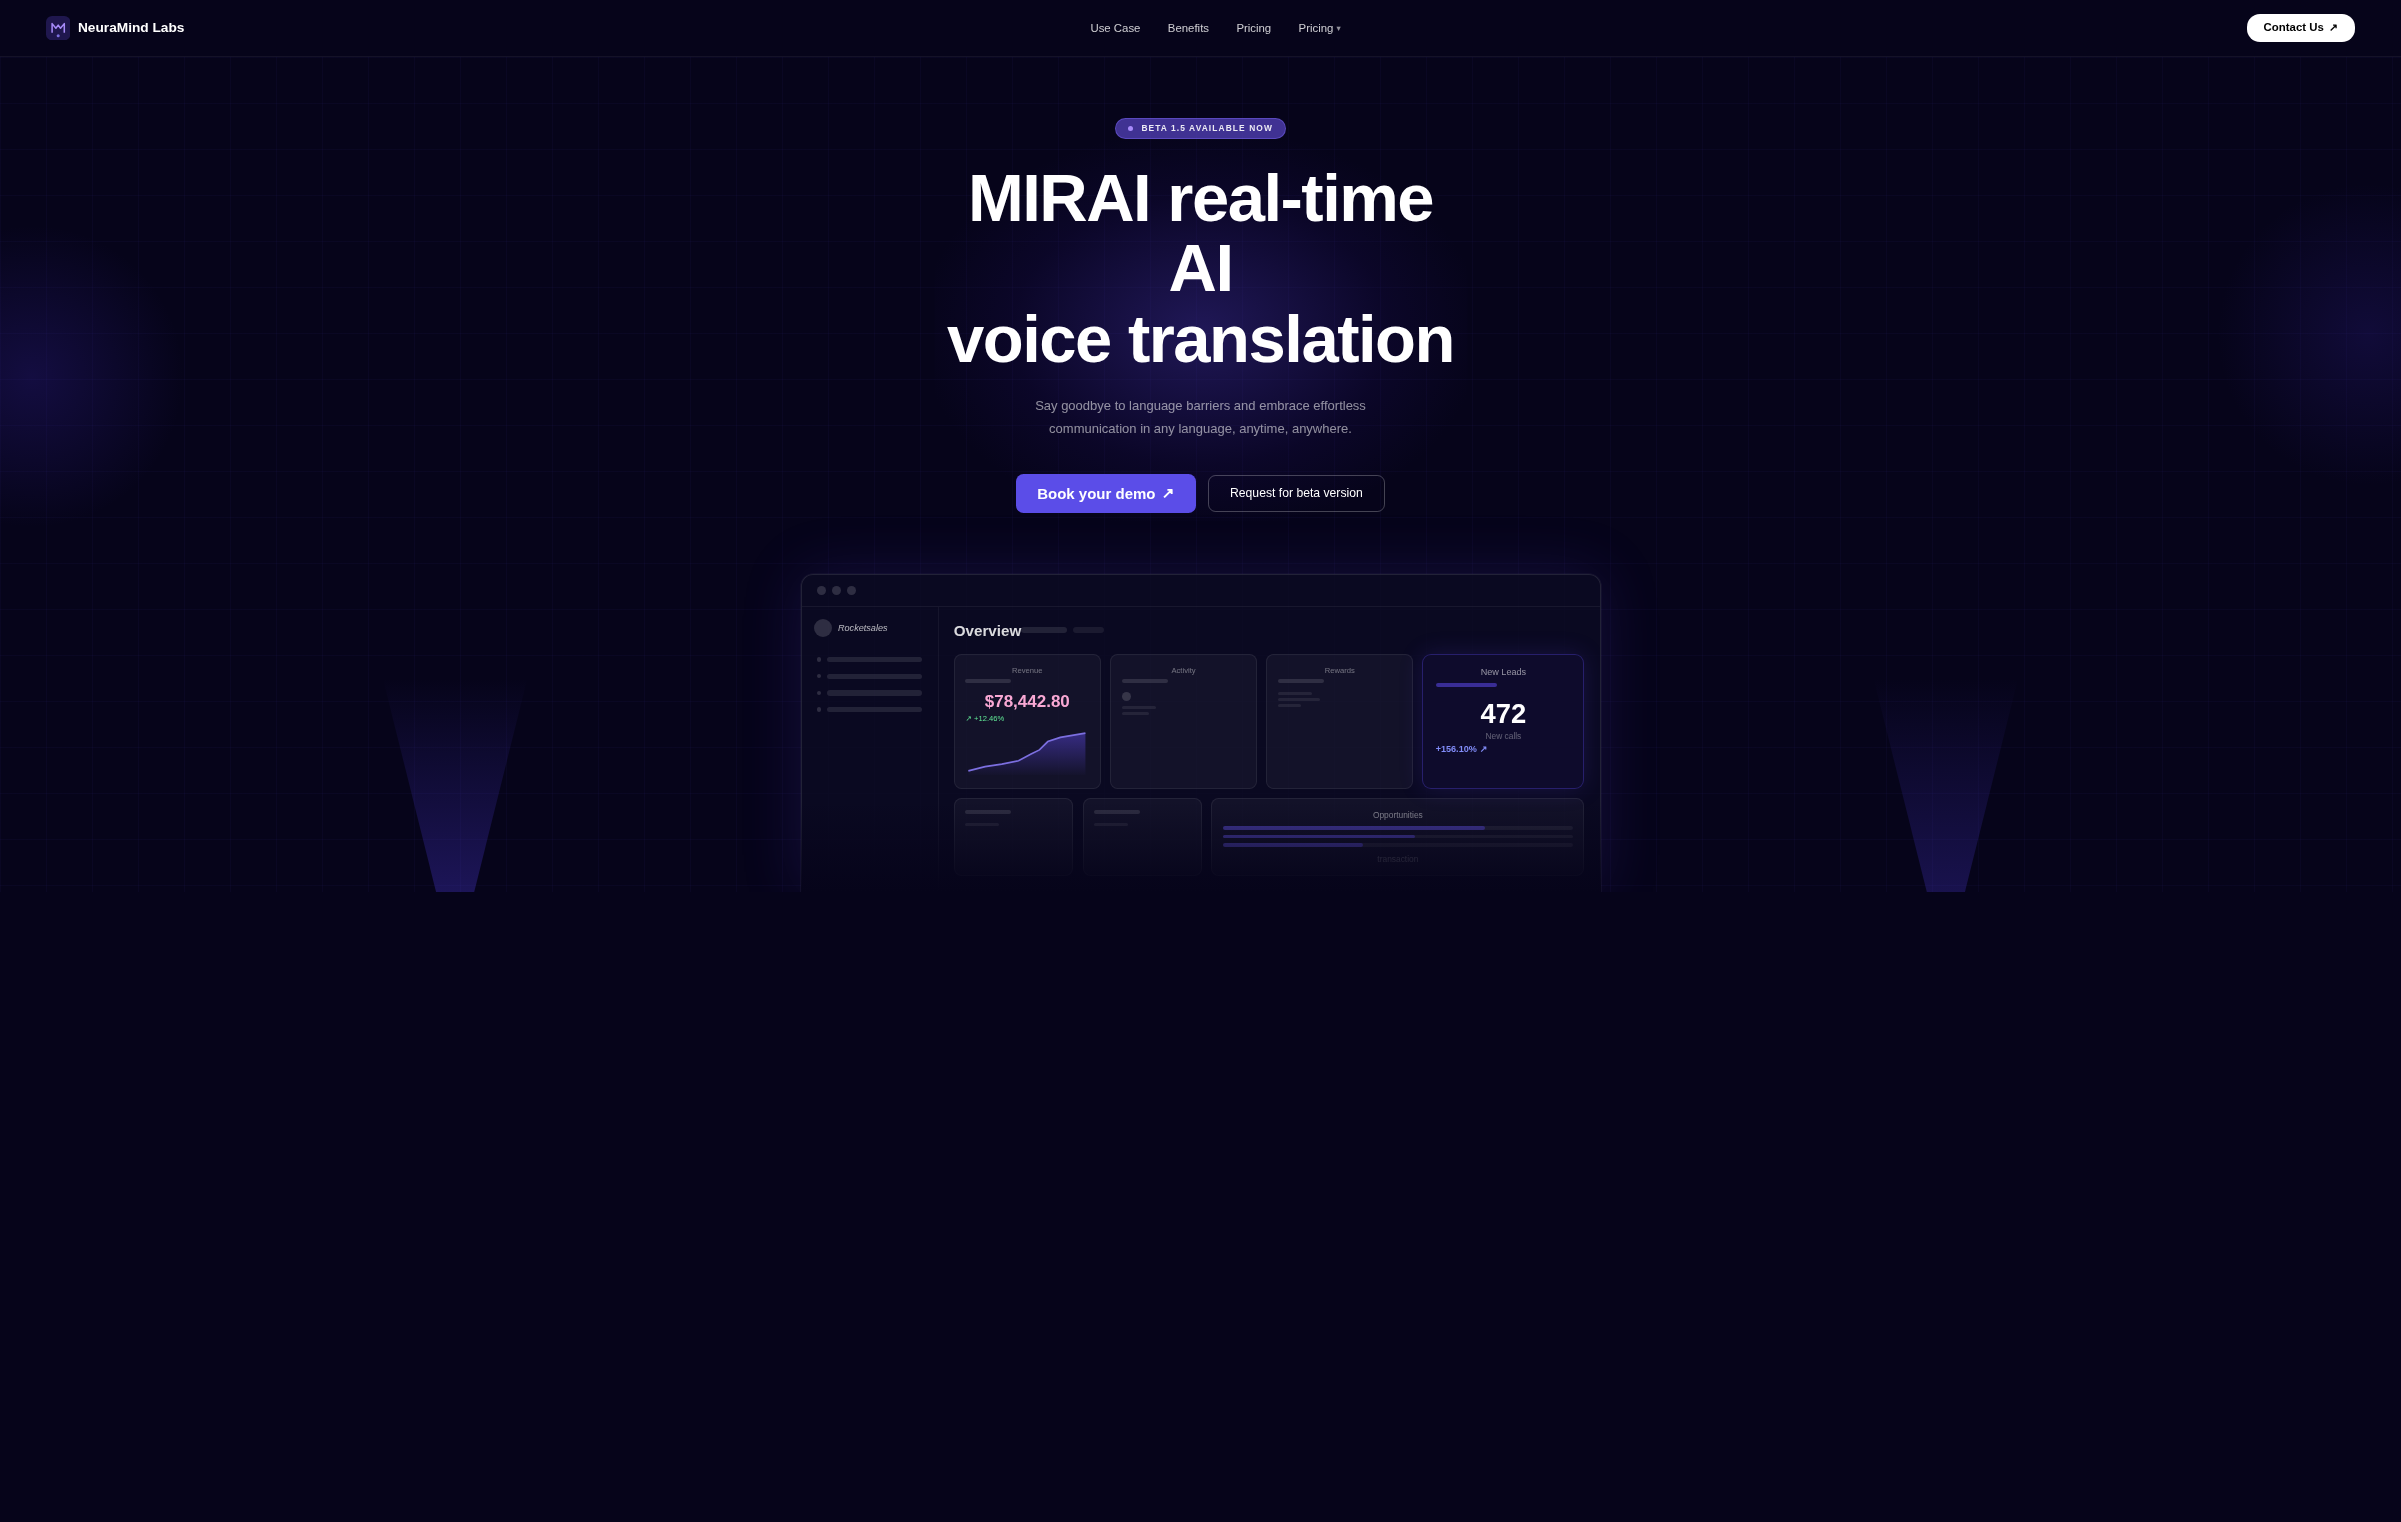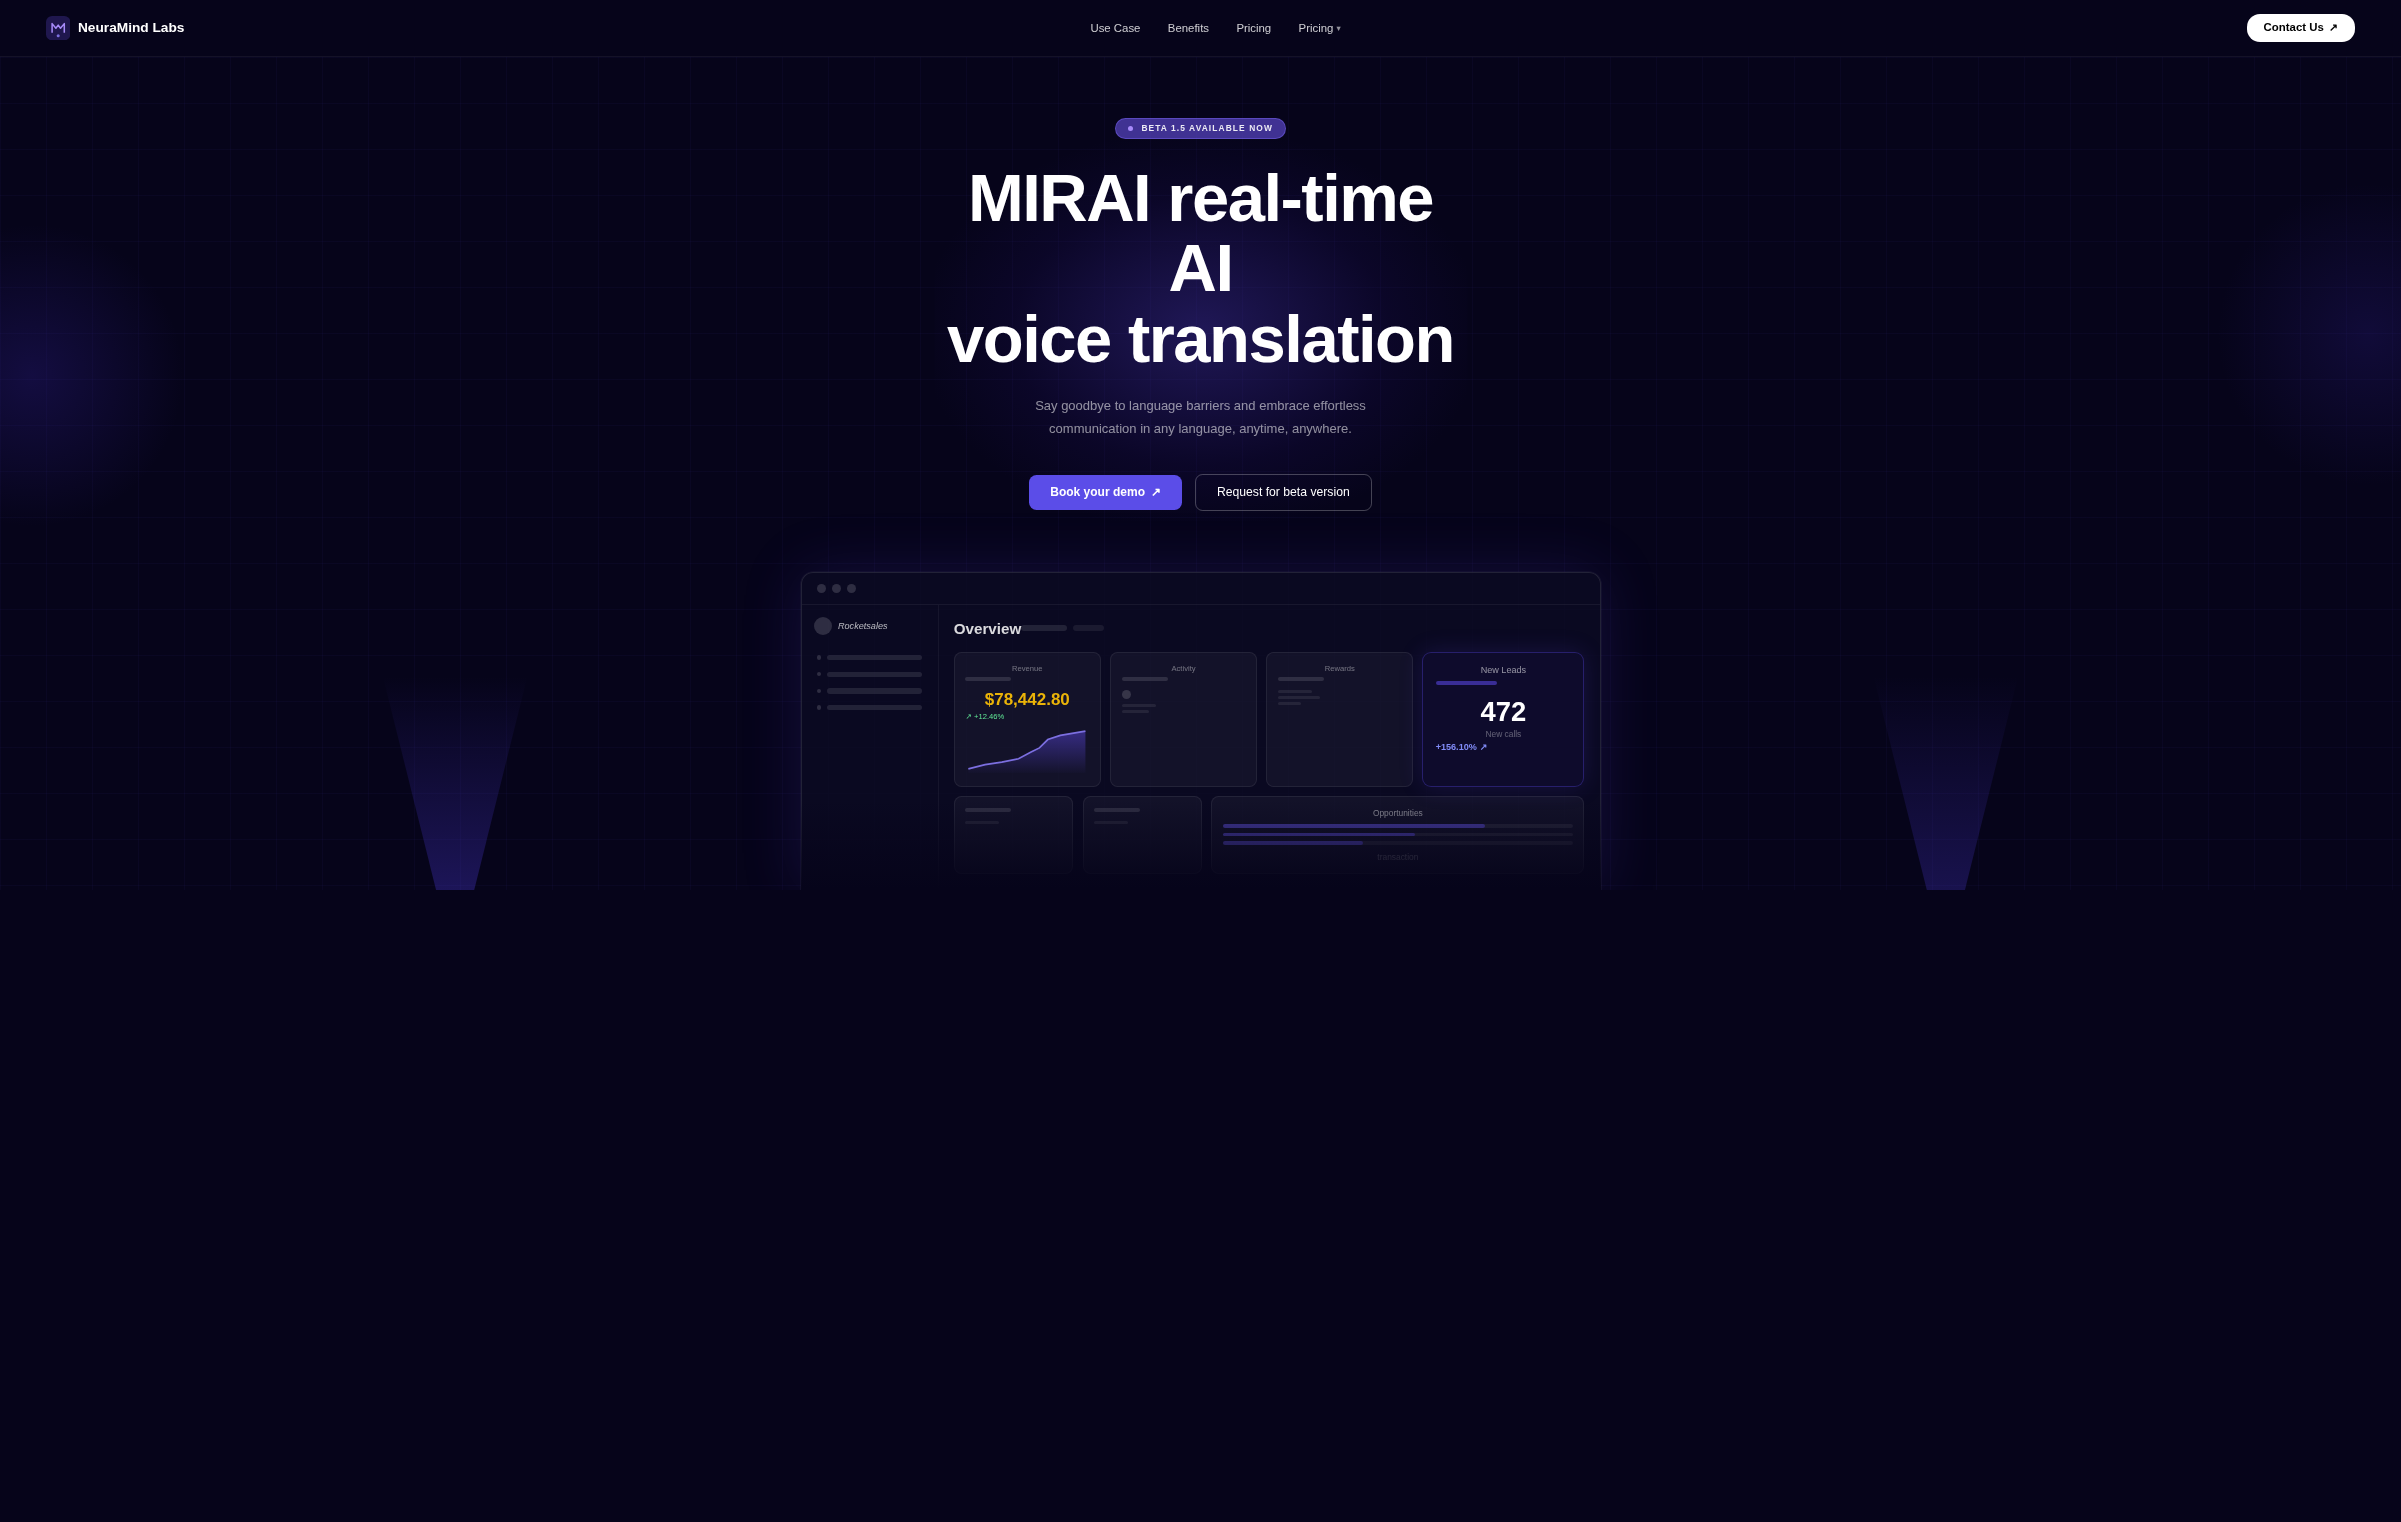--- a/index.html
+++ b/index.html
@@ -216,21 +216,21 @@
       align-items: center;
       margin-bottom: 61px;
     }
 
     .btn-primary {
       background: #5b4de8;
       color: #fff;
       border: none;
       padding: 10.7px 21.3px;
       border-radius: 7.6px;
-      font-size: 12px;
+      font-size: 15px;
       font-weight: 600;
       cursor: pointer;
       display: flex;
       align-items: center;
       gap: 6.1px;
     }
 
     .btn-secondary {
       background: transparent;
       color: #fff;
@@ -397,21 +397,21 @@
       width: 34px;
       height: 3px;
       background: rgba(255,255,255,0.08);
       border-radius: 2.3px;
       margin-top: 4.6px;
     }
 
     .db-card-value {
       font-size: 17px;
       font-weight: 700;
-      color: #eab308;
+      color: #f9a8d4;
       margin-bottom: 1.5px;
     }
 
     .db-card-change {
       font-size: 7.6px;
       color: #60e896;
       display: flex;
       align-items: center;
       gap: 2.3px;
     }

